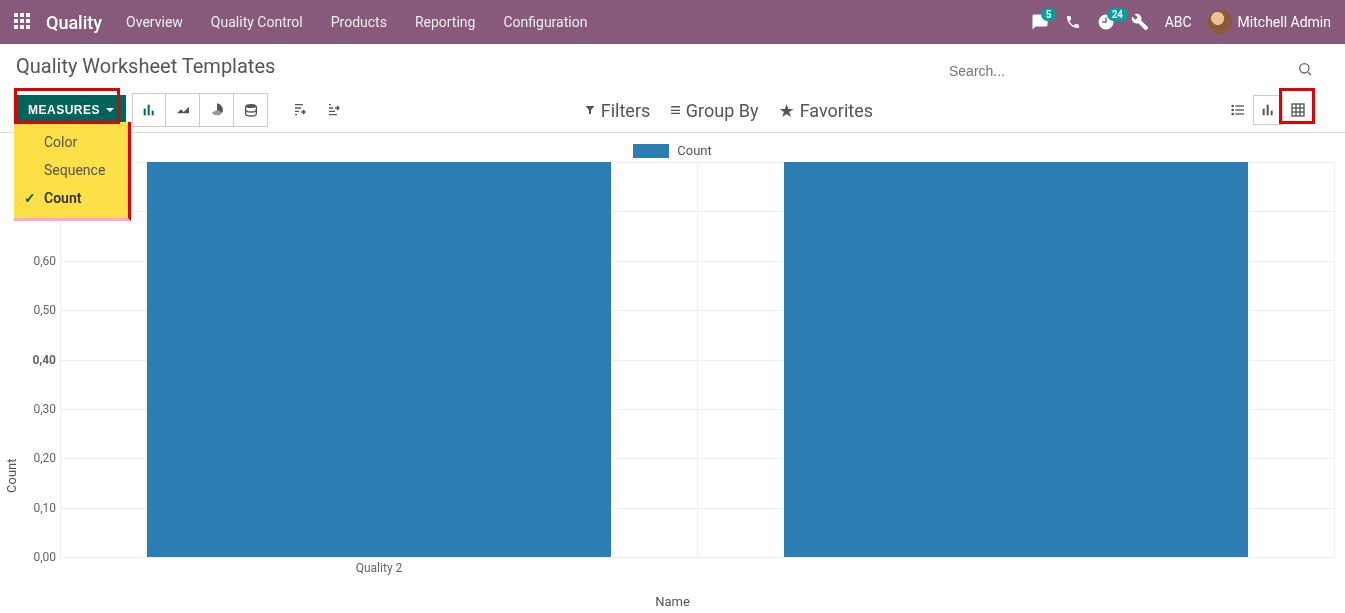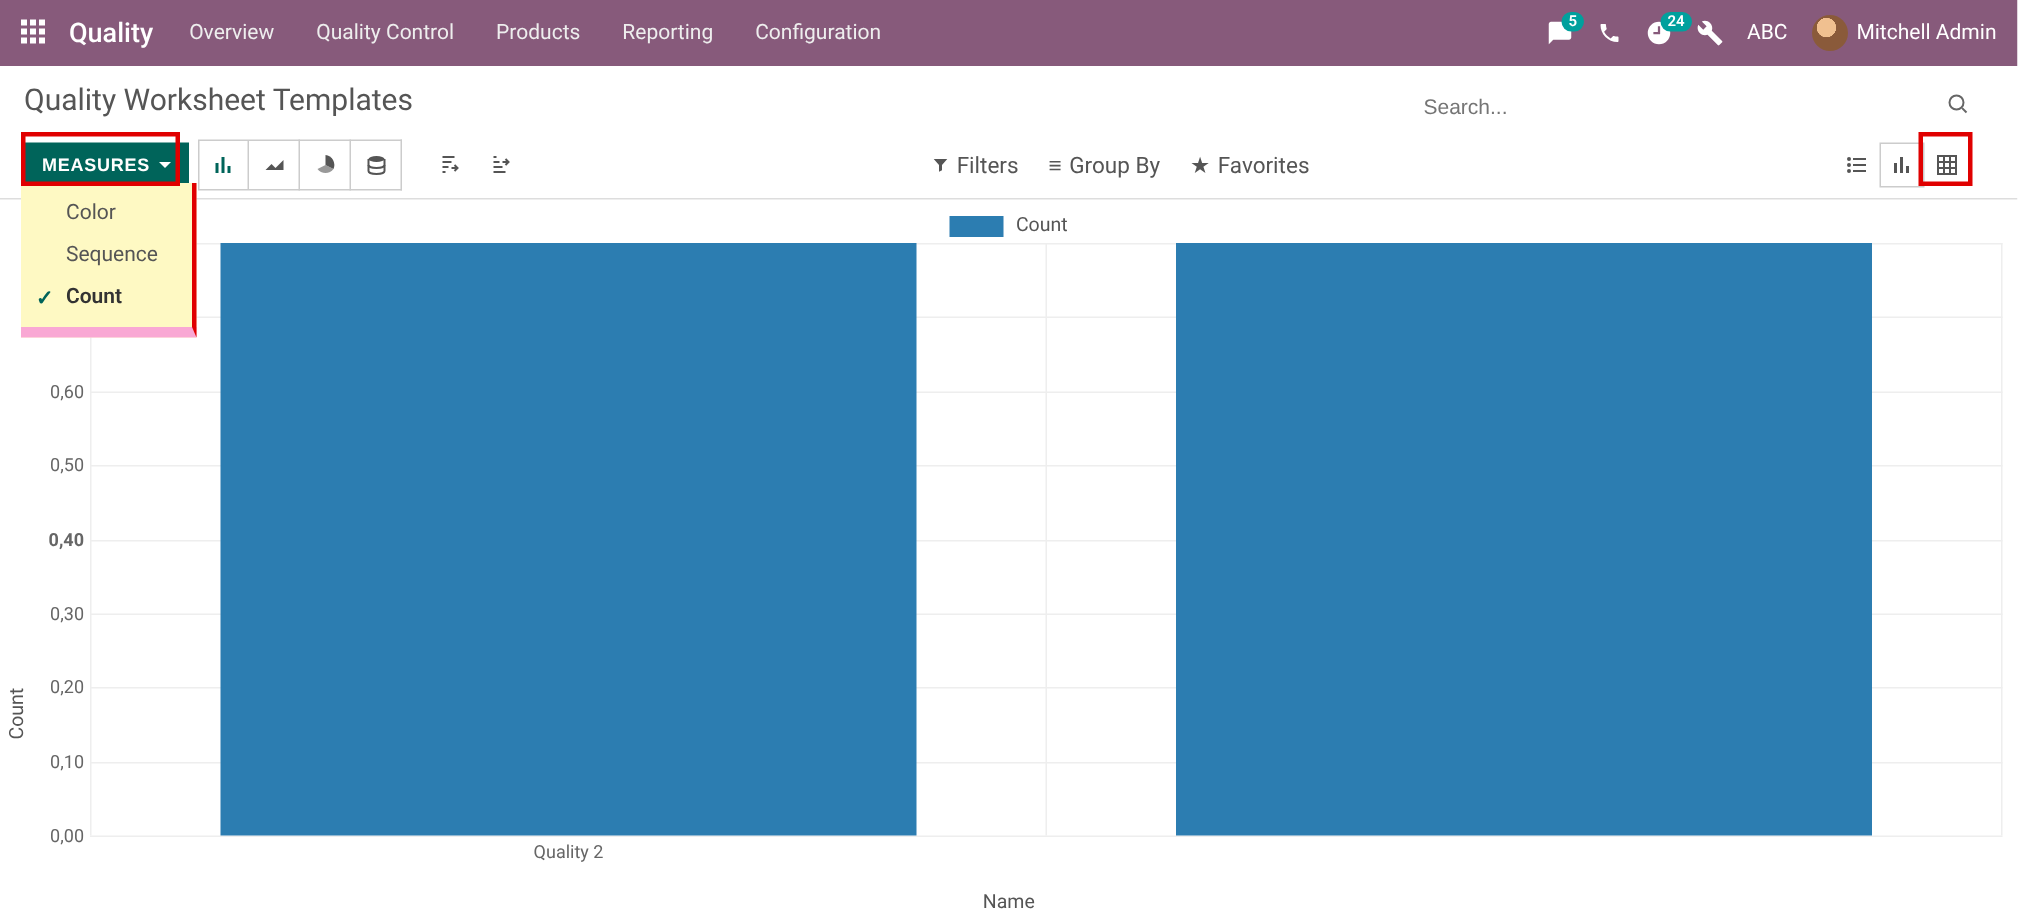--- a/index.html
+++ b/index.html
@@ -21,26 +21,26 @@
     .search-input { border: none; font-size: 14px; width: 640px; outline: none; color: #555; text-align: center; }
     .search-icon { color: #666; }
     .cp-bottom { display: flex; align-items: center; height: 44px; }
     .btn-measures { background: #00645A; color: #fff; border: none; padding: 8px 12px; font-size: 12px; font-weight: 700; display: flex; align-items: center; cursor: pointer; letter-spacing: 0.5px; }
     .caret-down { margin-left: 6px; width:0; height:0; border-left:4px solid transparent; border-right:4px solid transparent; border-top:4px solid #fff; }
     .chart-btns { display: flex; margin-left: 6px; gap: 0; }
     .icon-btn { width: 34px; height: 34px; display: flex; align-items: center; justify-content: center; border: 1px solid #ccc; background: #fff; color: #555; cursor: pointer; }
     .icon-btn + .icon-btn { border-left: none; }
     .icon-btn.active { color: #00645A; }
     .sort-btns { display: flex; margin-left: 14px; }
-    .cp-right { margin-left: auto; display: flex; align-items: center; gap: 20px; color: #555; font-size: 15px; }
+    .cp-right { margin-left: auto; display: flex; align-items: center; gap: 20px; color: #555; font-size: 18px; }
     .filter-item { display: flex; align-items: center; gap: 5px; cursor: pointer; }
     .view-switcher { display: flex; }
     .view-btn { width: 30px; height: 30px; display: flex; align-items: center; justify-content: center; color: #555; cursor: pointer; border: 1px solid transparent; }
     .view-btn.active { border: 1px solid #ccc; }
-    .dropdown { position: absolute; top: 122px; left: 14px; width: 117px; background: #fef9c3; border-right: 3px solid #E00000; border-bottom: 7px solid #f9a8d4; padding: 6px 0; z-index: 10; }
+    .dropdown { position: absolute; top: 122px; left: 14px; width: 117px; background: #fde047; border-right: 3px solid #E00000; border-bottom: 3px solid #f9a8d4; padding: 6px 0; z-index: 10; }
     .dropdown-item { padding: 6px 14px 6px 30px; font-size: 14px; color: #555; cursor: pointer; position: relative; }
     .dropdown-item.checked { font-weight: 600; color: #333; }
     .dropdown-item.checked::before { content: "✓"; position: absolute; left: 10px; color: #00645A; font-weight: bold; }
     .highlight-red { position: absolute; border: 3px solid #E00000; pointer-events: none; z-index: 11; }
     .hl-measures { top: 88px; left: 14px; width: 106px; height: 36px; }
     .hl-view { top: 88px; right: 30px; width: 36px; height: 36px; }
     .chart-area { position: relative; padding: 10px 0 0 0; }
     .legend { display: flex; justify-content: center; align-items: center; gap: 8px; font-size: 13px; color: #555; padding-bottom: 4px; }
     .legend-swatch { width: 36px; height: 14px; background: #2C7DB1; }
     .plot { position: relative; height: 410px; margin-left: 60px; margin-right: 10px; }

